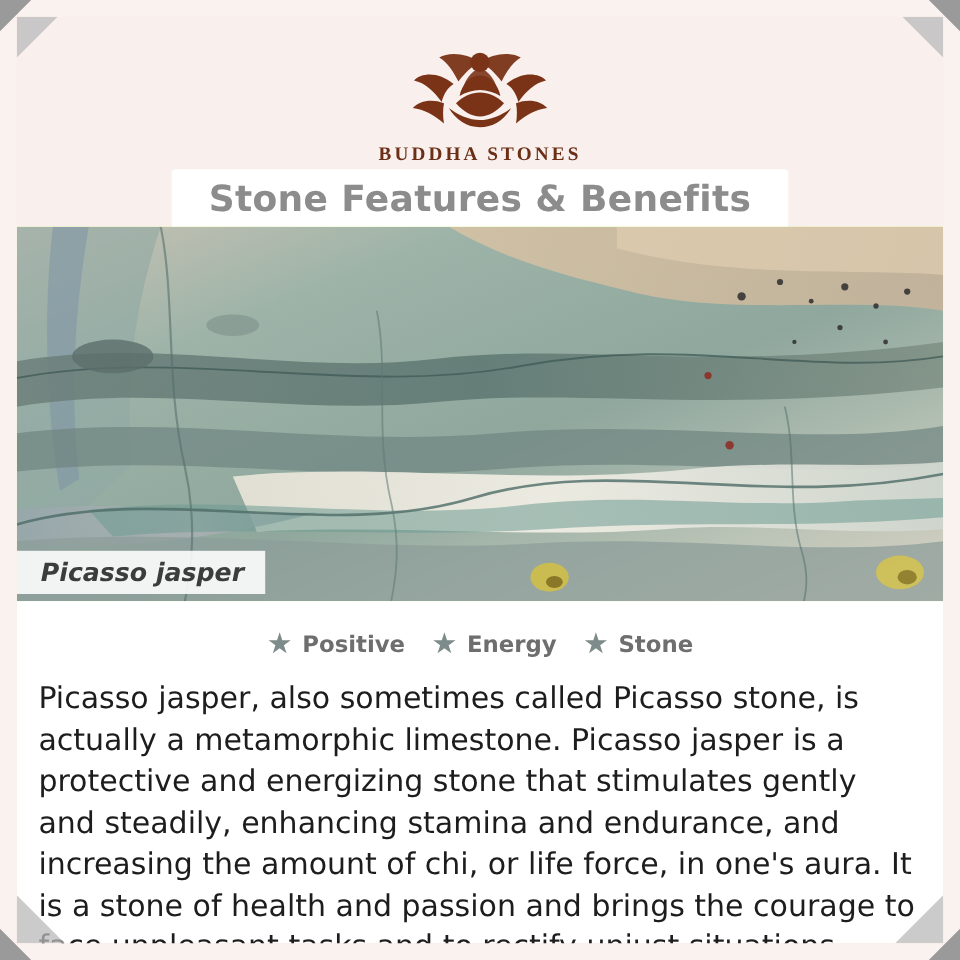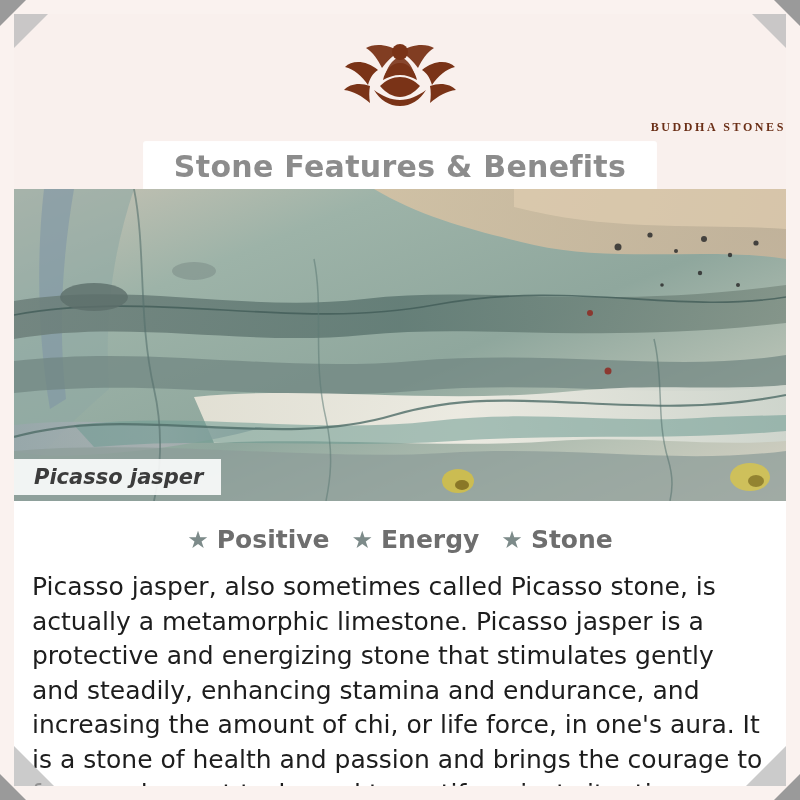--- a/index.html
+++ b/index.html
@@ -81,26 +81,25 @@
     padding-top: 16px;
   }
   .logo-mark {
     display: block;
     margin: 0 auto;
     width: 120px;
     height: 86px;
   }
   .brand-name {
     margin-top: 4px;
-    font-size: 12px;
+    font-size: 16px;
     font-weight: bold;
     letter-spacing: 2.6px;
     color: #6b2f17;
     font-family: "Liberation Serif", serif;
-    text-align: right;
   }
 
   
   .title-bar {
     position: absolute;
     left: 0;
     top: 128px;
     width: 772px;
     display: flex;
     justify-content: center;
@@ -168,21 +167,21 @@
     display: flex;
     align-items: center;
     gap: 8px;
   }
   .kw-star {
     color: #7d8b8a;
     font-size: 24px;
     line-height: 1;
   }
   .kw-label {
-    font-size: 25px;
+    font-size: 19px;
     font-weight: bold;
     color: #6e6e6e;
     font-family: "DejaVu Sans", sans-serif;
   }
   .desc {
     margin: 16px 18px 0 18px;
     font-size: 25px;
     line-height: 1.38;
     color: #1d1d1d;
     font-family: "DejaVu Sans", sans-serif;

